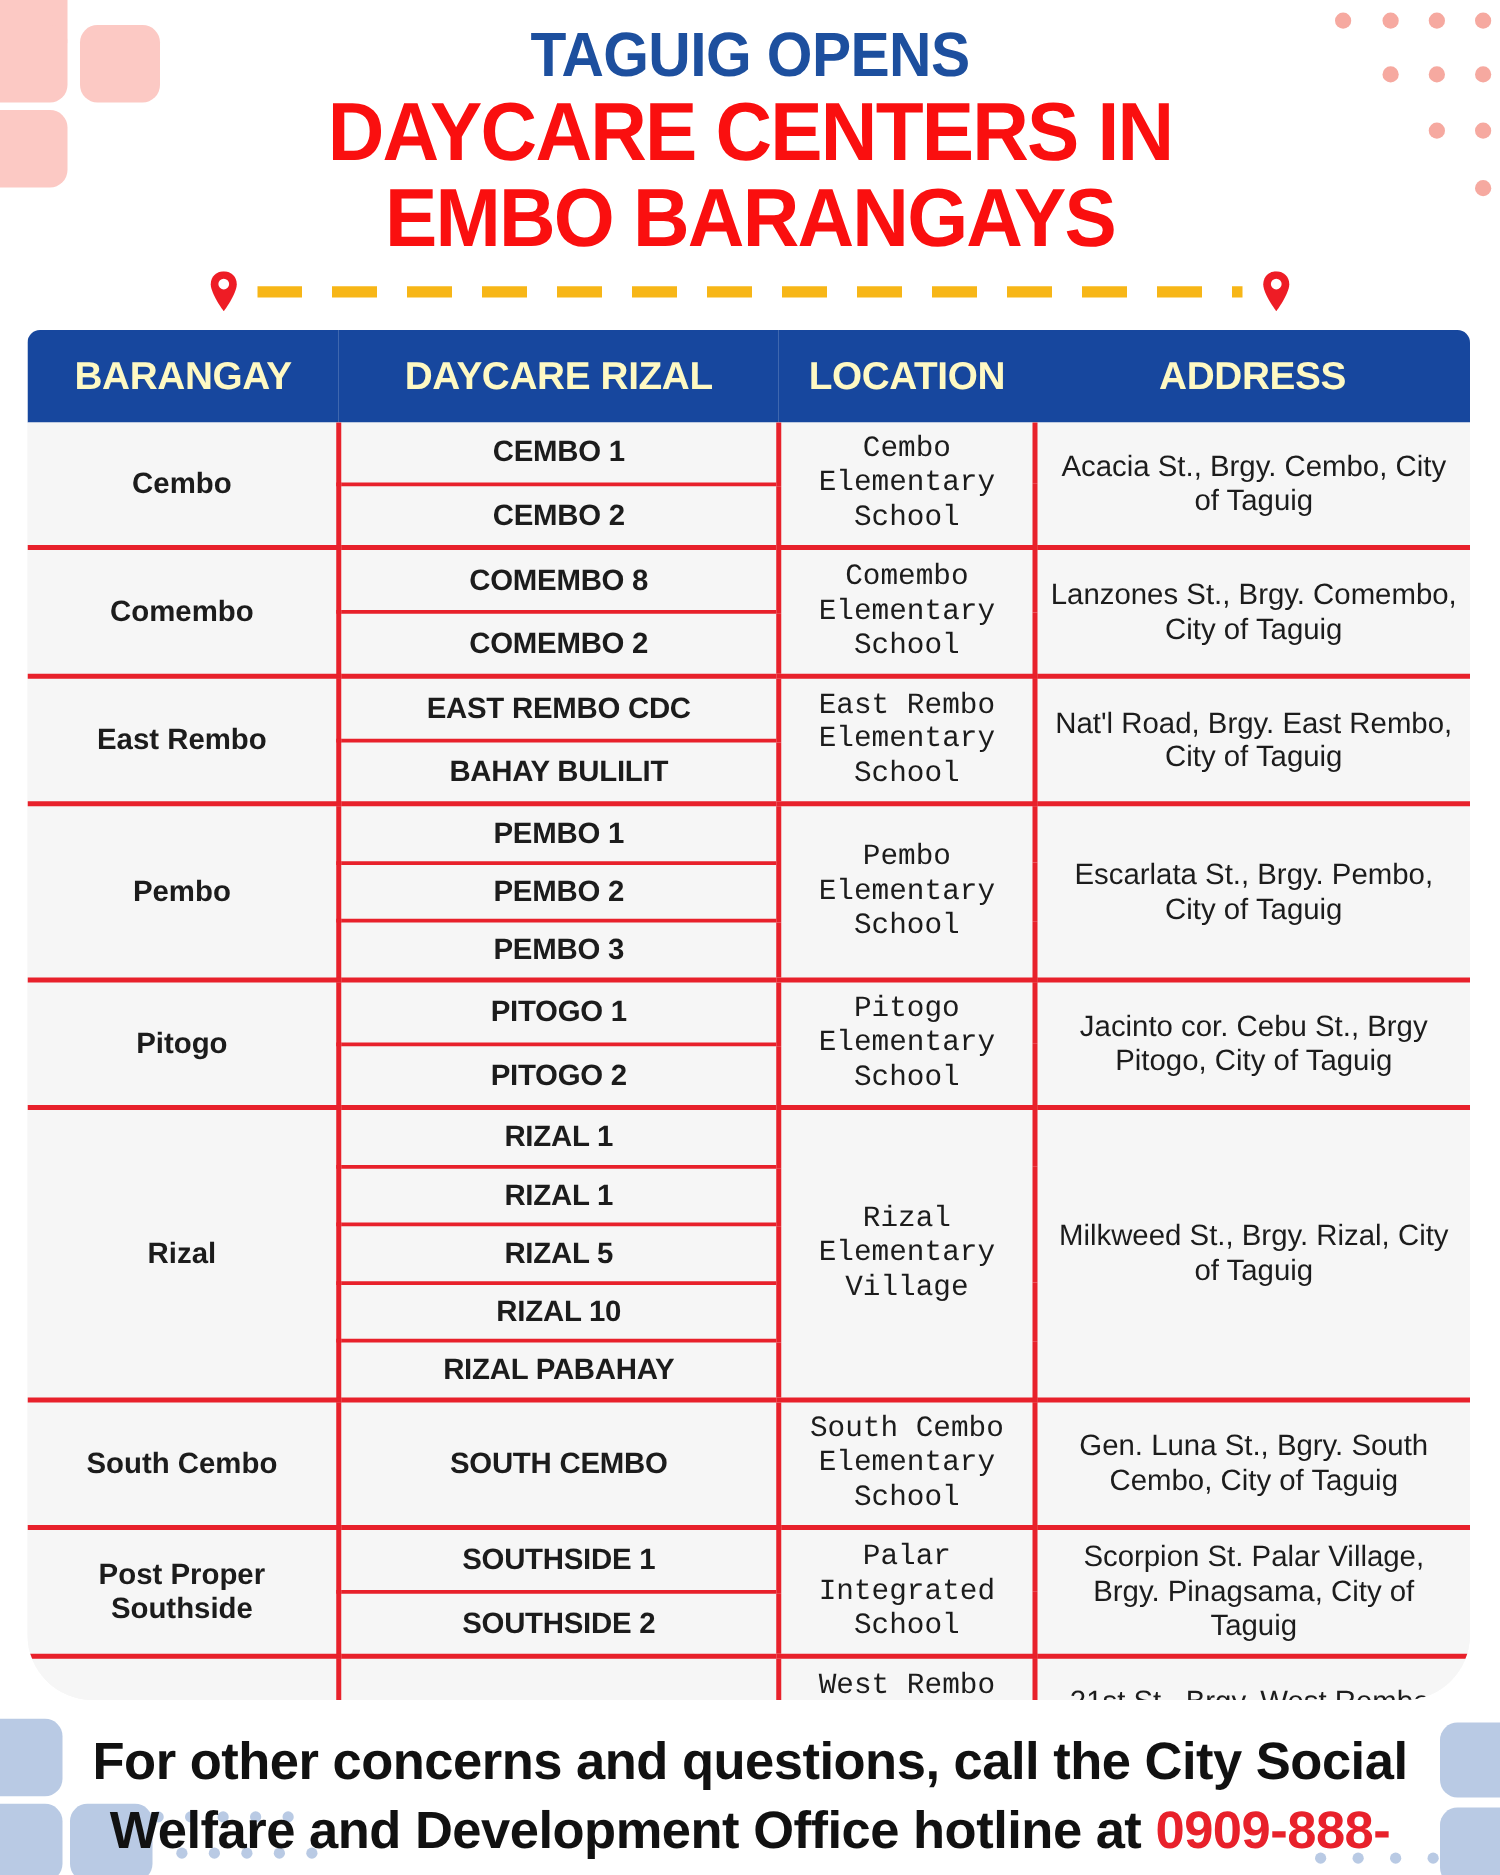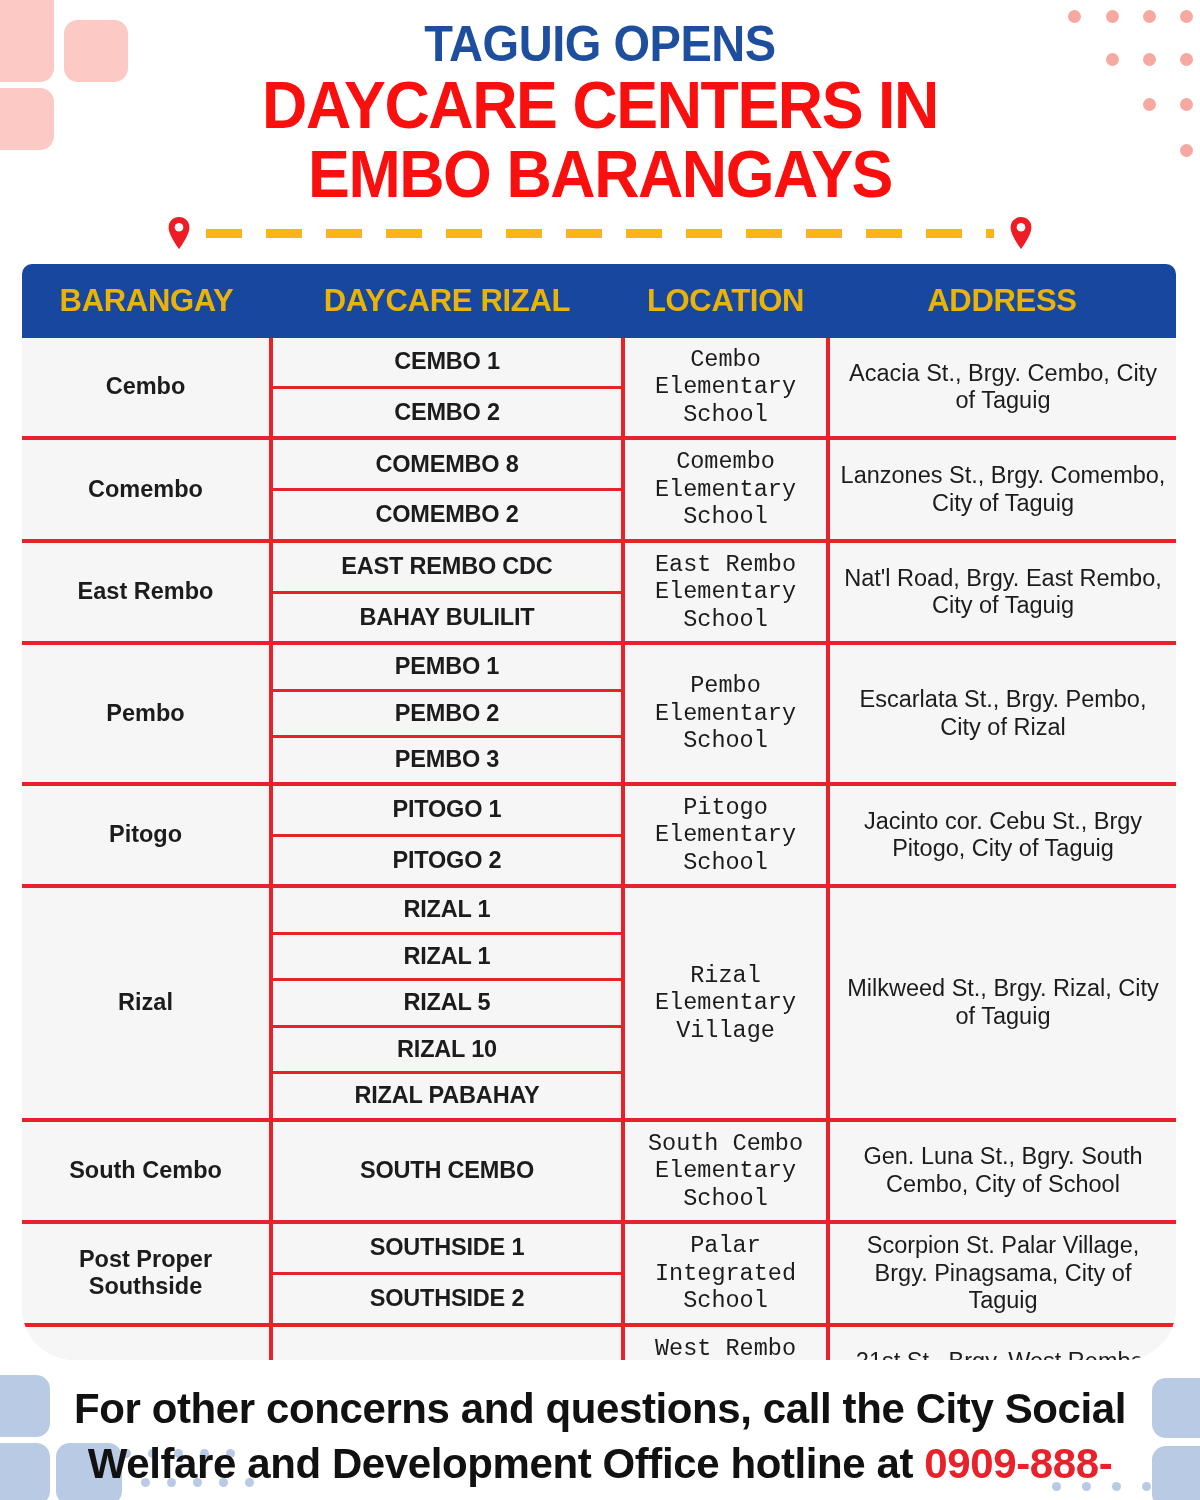--- a/index.html
+++ b/index.html
@@ -109,21 +109,21 @@
   }
 
   
   table.daycare {
     width: 100%;
     border-collapse: collapse;
     table-layout: fixed;
   }
   table.daycare thead th {
     background: #17479e;
-    color: #eab308;
+    color: #fef9c3;
     font-size: 31px;
     font-weight: 800;
     letter-spacing: -0.3px;
     height: 74px;
     vertical-align: middle;
     text-align: center;
     border: none;
   }
   col.c-barangay { width: 249px; }
   col.c-center   { width: 352px; }
@@ -256,21 +256,21 @@
           <td class="cell-location" rowspan="2">East Rembo Elementary School</td>
           <td class="cell-address last-col" rowspan="2">Nat'l Road, Brgy. East Rembo, City of Taguig</td>
         </tr>
         <tr>
           <td class="cell-center">BAHAY BULILIT</td>
         </tr>
         <tr>
           <td class="cell-barangay" rowspan="3">Pembo</td>
           <td class="cell-center sub">PEMBO 1</td>
           <td class="cell-location" rowspan="3">Pembo Elementary School</td>
-          <td class="cell-address last-col" rowspan="3">Escarlata St., Brgy. Pembo, City of Rizal</td>
+          <td class="cell-address last-col" rowspan="3">Escarlata St., Brgy. Pembo, City of Taguig</td>
         </tr>
         <tr>
           <td class="cell-center sub">PEMBO 2</td>
         </tr>
         <tr>
           <td class="cell-center">PEMBO 3</td>
         </tr>
         <tr>
           <td class="cell-barangay" rowspan="2">Pitogo</td>
           <td class="cell-center sub">PITOGO 1</td>
@@ -295,21 +295,21 @@
         <tr>
           <td class="cell-center sub">RIZAL 10</td>
         </tr>
         <tr>
           <td class="cell-center">RIZAL PABAHAY</td>
         </tr>
         <tr>
           <td class="cell-barangay" rowspan="1">South Cembo</td>
           <td class="cell-center">SOUTH CEMBO</td>
           <td class="cell-location" rowspan="1">South Cembo Elementary School</td>
-          <td class="cell-address last-col" rowspan="1">Gen. Luna St., Bgry. South Cembo, City of School</td>
+          <td class="cell-address last-col" rowspan="1">Gen. Luna St., Bgry. South Cembo, City of Taguig</td>
         </tr>
         <tr>
           <td class="cell-barangay" rowspan="2">Post Proper Southside</td>
           <td class="cell-center sub">SOUTHSIDE 1</td>
           <td class="cell-location" rowspan="2">Palar Integrated School</td>
           <td class="cell-address last-col" rowspan="2">Scorpion St. Palar Village, Brgy. Pinagsama, City of Taguig</td>
         </tr>
         <tr>
           <td class="cell-center">SOUTHSIDE 2</td>
         </tr>

